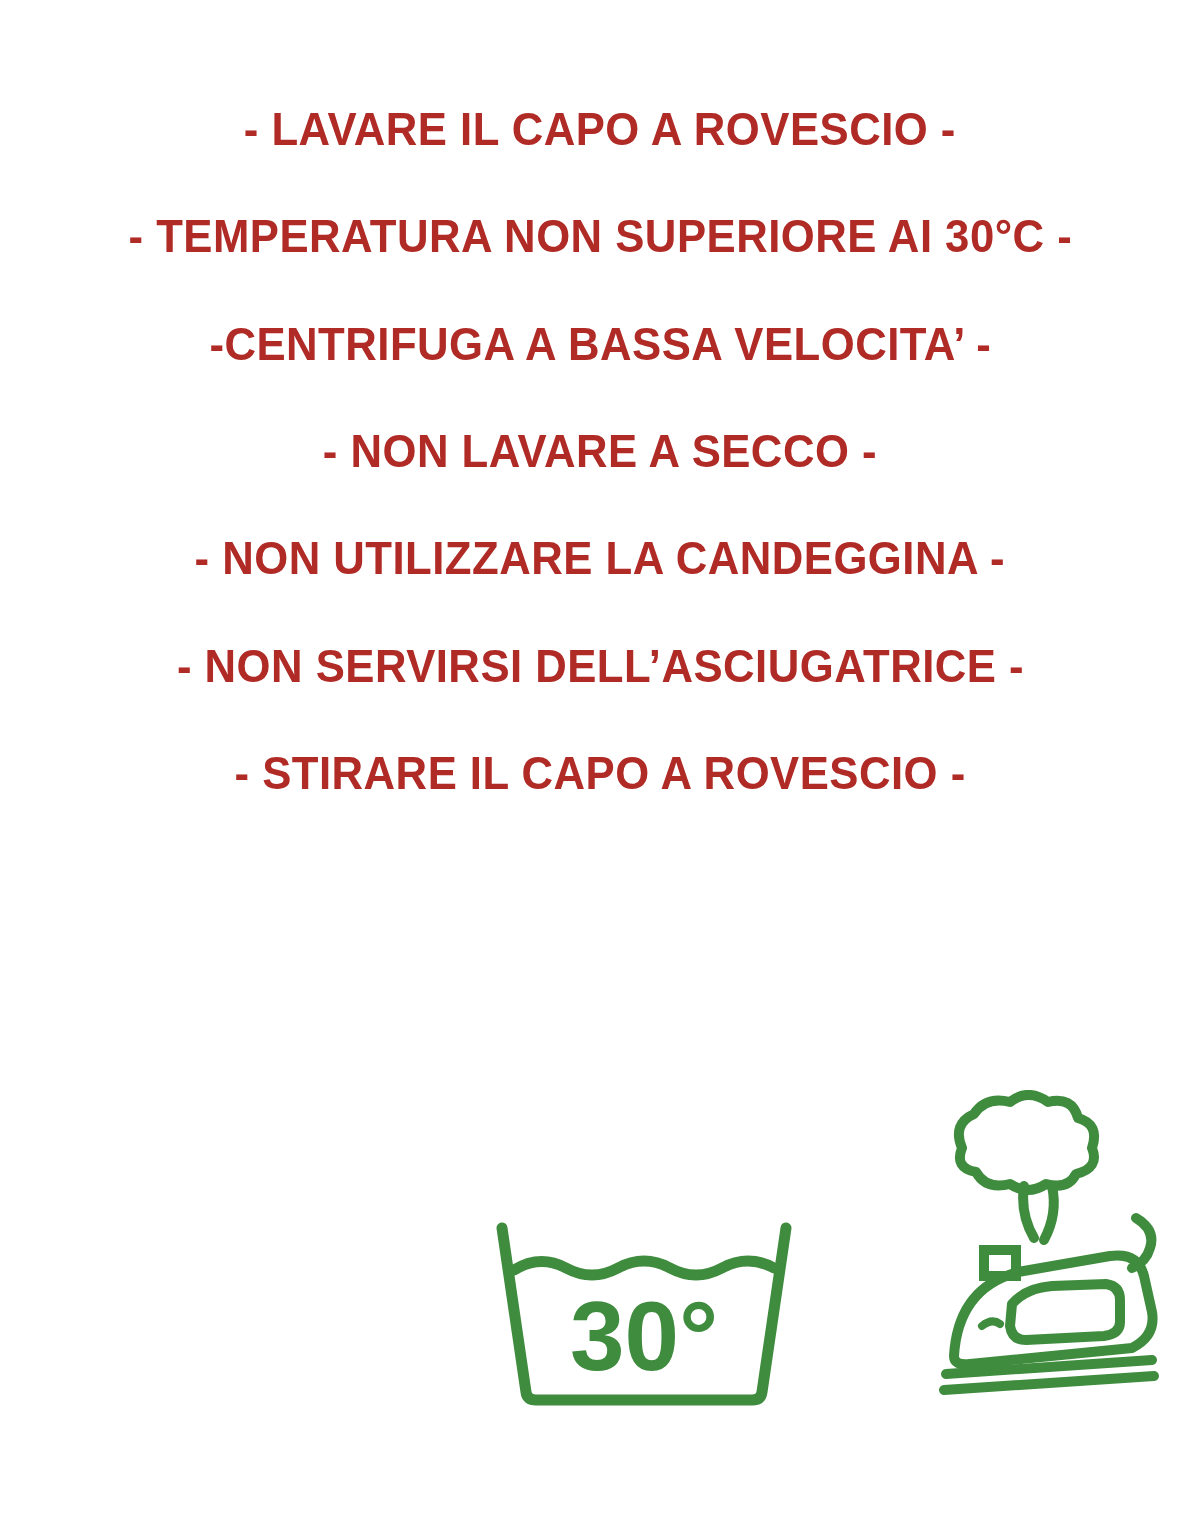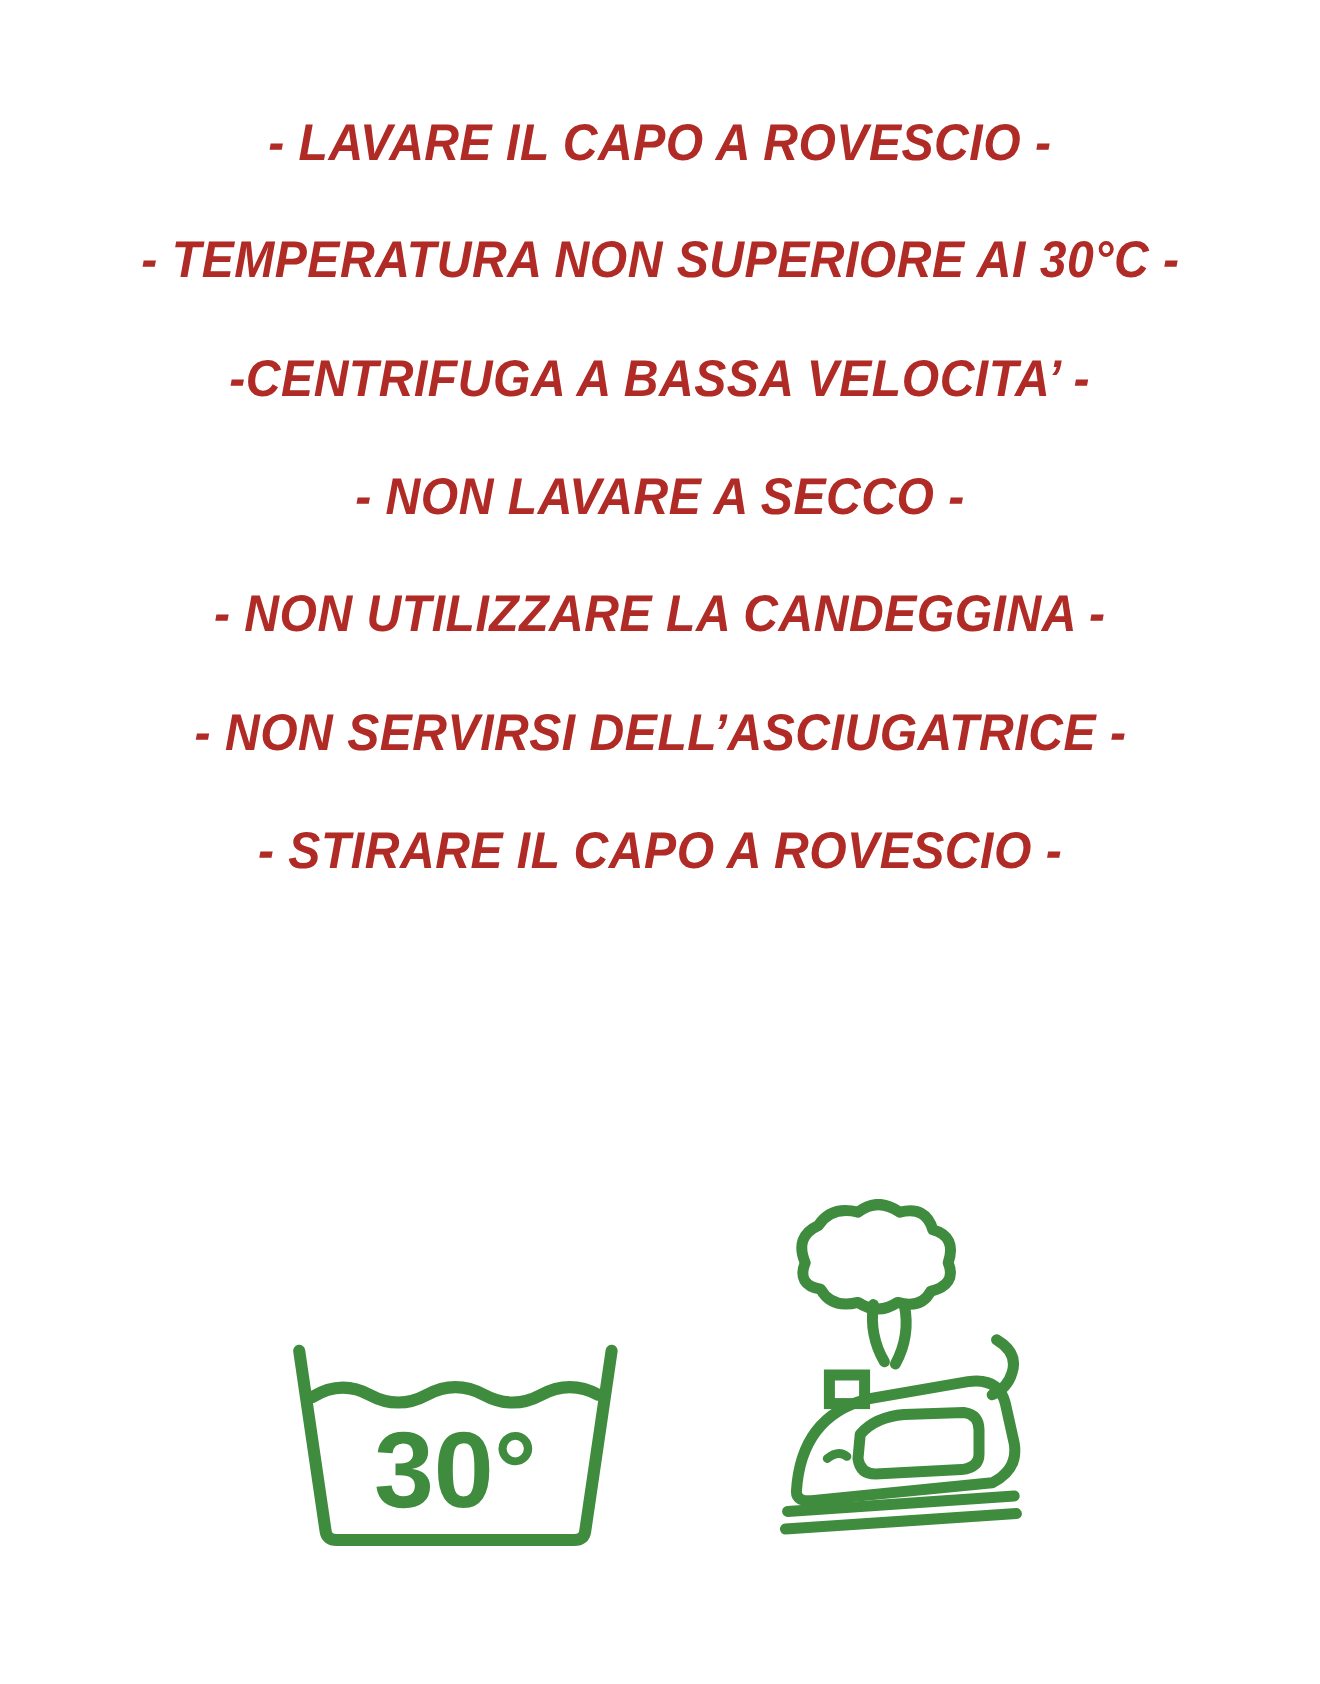--- a/index.html
+++ b/index.html
@@ -18,21 +18,20 @@
     width: 1200px;
     height: 1531px;
     background: #ffffff;
     box-sizing: border-box;
   }
   .instructions {
     padding-top: 104px;
     display: flex;
     flex-direction: column;
     align-items: center;
-    font-style: italic;
   }
   .care-line {
     color: #b02a26;
     font-family: "Liberation Sans", sans-serif;
     font-weight: bold;
     font-size: 47px;
     letter-spacing: 0.5px;
     line-height: 1.05;
     text-align: center;
     white-space: nowrap;
@@ -42,21 +41,21 @@
   }
   .care-line.wide {
     font-size: 47px;
   }
   .symbols {
     position: absolute;
     left: 0;
     right: 0;
     top: 1090px;
     display: flex;
-    justify-content: center;
+    justify-content: flex-end;
     align-items: flex-end;
     gap: 96px;
     padding-left: 23px;
   }
   .symbol {
     display: block;
   }
 </style>
 </head>
 <body>

